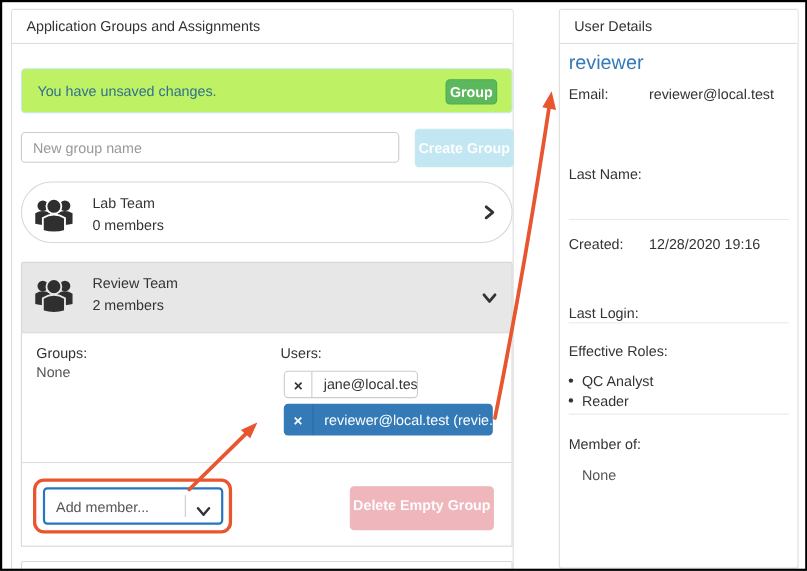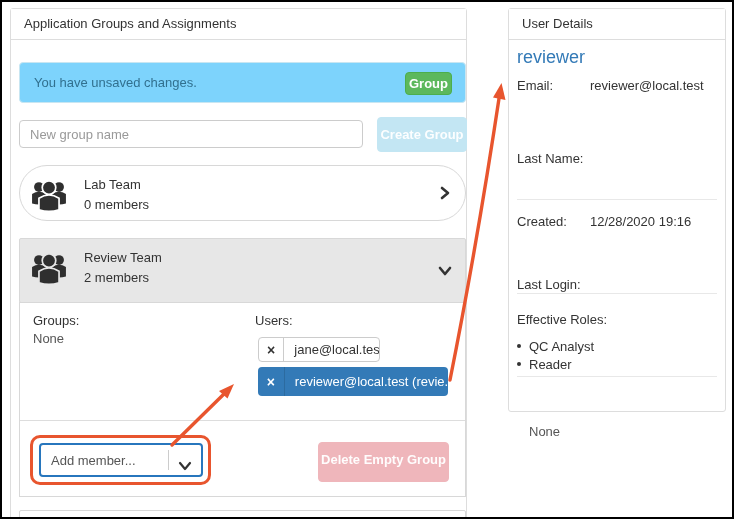--- a/index.html
+++ b/index.html
@@ -8,21 +8,21 @@
   .canvas { position:absolute; top:0; left:0; width:734px; height:519px; background:#fff; }
   .frame { position:absolute; inset:0; border:2px solid #000; z-index:50; pointer-events:none; }
 
   .panel { position:absolute; background:#fff; border:1px solid #ddd; border-radius:3px; }
   .panel-heading { height:31px; line-height:30px; padding-left:13px; font-size:13px;
     color:#333; border-bottom:1px solid #ddd; background:#fff; }
 
   
   #left-panel { left:10px; top:8px; width:457px; height:540px; }
   .alert-info { position:absolute; left:8px; top:53px; width:447px; height:41px;
-    background:#7dd3fc; border:1px solid #c8e6f2; border-radius:4px; }
+    background:#bef264; border:1px solid #c8e6f2; border-radius:4px; }
   .alert-text { position:absolute; left:14px; top:12px; font-size:13px; color:#31708f; }
   .save-btn { position:absolute; right:13px; top:9px; width:47px; height:23px;
     background:#5cb85c; border:1px solid #4cae4c; border-radius:4px; color:#fff;
     font-size:13px; font-weight:bold; text-align:center; line-height:21px; cursor:pointer; }
   .new-group-input { position:absolute; left:8px; top:111px; width:344px; height:28px;
     border:1px solid #ccc; border-radius:4px; padding:0 10px; font-size:13px; color:#333;
     font-family:"Liberation Sans","DejaVu Sans",sans-serif; }
   .new-group-input::placeholder { color:#999; opacity:1; }
   .create-btn { position:absolute; left:366px; top:108px; width:90px; height:35px;
     background:#c3e6f3; border:1px solid #c3e6f3; border-radius:4px;
@@ -70,21 +70,21 @@
   .member-select .sel-div { position:absolute; right:32px; top:5px; bottom:5px; width:1px; background:#ccc; }
   .member-select .sel-caret { position:absolute; right:9px; top:12px; }
   .delete-btn { position:absolute; left:298px; top:139px; width:131px; height:40px;
     background:#efb6bb; border:1px solid #efb6bb; border-radius:4px;
     color:rgba(255,255,255,.97); font-size:13px; font-weight:bold;
     text-align:center; line-height:34px; }
 
   #stub-item { top:501px; height:30px; }
 
   
-  #right-panel { left:508px; top:8px; width:218px; height:404px; }
+  #right-panel { left:508px; top:8px; width:218px; height:509px; }
   .username { position:absolute; left:8px; top:38px; font-size:18px; color:#337ab7; cursor:pointer; }
   .detail-row { position:absolute; left:8px; right:6px; display:flex; }
   .detail-label { width:73px; flex:none; font-size:13px; color:#333; line-height:17px; }
   .detail-value { flex:1; font-size:13px; color:#333; line-height:17px; }
   .hr { position:absolute; left:8px; right:8px; height:1px; background:#e8e8e8; }
   .role-item { position:absolute; left:20px; font-size:13px; color:#333; }
   .role-item .dot { position:absolute; left:-12px; top:5px; width:4px; height:4px;
     border-radius:50%; background:#333; }
   #member-of-value { position:absolute; left:20px; font-size:13px; color:#555; }
 
@@ -217,20 +217,23 @@
       <span class="dot"></span>
       <span>QC Analyst</span>
     </div>
     <div class="role-item" style="top:348px;">
       <span class="dot"></span>
       <span>Reader</span>
     </div>
 
     <div class="hr" style="top:367px;"></div>
 
+    <div class="detail-row" style="top:387px;">
+      <span class="lbl">Member of:</span>
+    </div>
     <div id="member-of-value" style="top:415px;">None</div>
   </div>
 
   <svg class="annot" width="734" height="519" viewBox="0 0 734 519">
     <g stroke="#e8552e" fill="#e8552e">
       <path d="M 450 380 Q 477 245 500 92" fill="none" stroke-width="3.4" stroke-linecap="round"></path>
       <polygon points="501.5,83 505.5,100 493,97.5" stroke="none"></polygon>
     </g>
     <g stroke="#e8552e" fill="#e8552e">
       <line x1="172" y1="445" x2="226" y2="392" stroke-width="3.4" stroke-linecap="round"></line>

